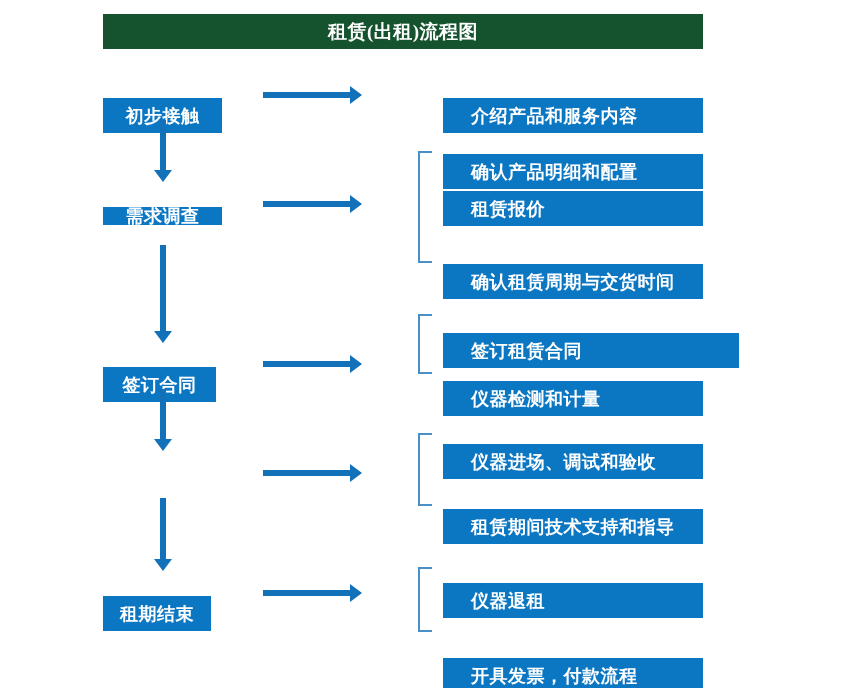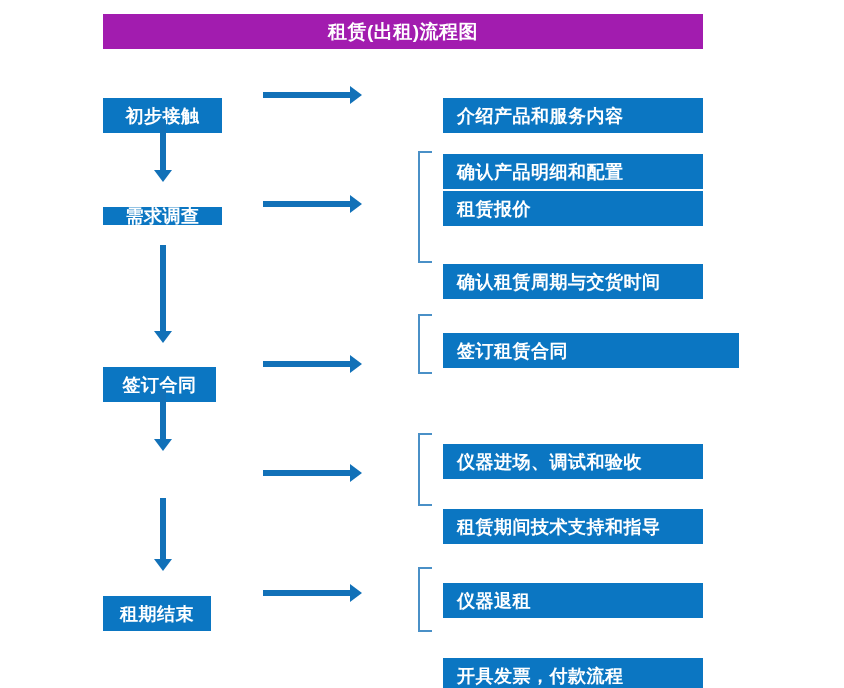--- a/index.html
+++ b/index.html
@@ -32,38 +32,38 @@
     letter-spacing: 0.5px;
     white-space: nowrap;
     margin-top: 20px;
   }
   .title-bar {
     position: absolute;
     left: 103px;
     top: 14px;
     width: 600px;
     height: 35px;
-    background: #a21caf;
+    background: #14532d;
     color: #ffffff;
     display: flex;
     align-items: center;
     justify-content: center;
-    font-family: Liberation Sans, sans-serif;
+    font-family: Liberation Serif, serif;
     font-weight: bold;
     font-size: 19px;
     letter-spacing: 0.5px;
     box-sizing: border-box;
   }
   .stage-box {
     justify-content: center;
     padding: 0 6px;
   }
   .detail-box {
     justify-content: flex-start;
-    padding-left: 14px;
+    padding-left: 28px;
   }
   
   .h-arrow {
     position: absolute;
     height: 18px;
   }
   .h-arrow .shaft {
     position: absolute;
     left: 0;
     top: 6px;
@@ -182,20 +182,21 @@
   <div class="box detail-box" style="left:443px; top:78px; width:260px; height:35px;">介绍产品和服务内容</div>
 
   <div class="box detail-box" style="left:443px; top:134px; width:260px; height:35px;">确认产品明细和配置</div>
 
   <div class="box detail-box" style="left:443px; top:171px; width:260px; height:35px;">租赁报价</div>
 
   <div class="box detail-box" style="left:443px; top:244px; width:260px; height:35px;">确认租赁周期与交货时间</div>
 
   <div class="box detail-box" style="left:443px; top:313px; width:296px; height:35px;">签订租赁合同</div>
 
+  <div class="box detail-box" style="left:443px; top:361px; width:260px; height:35px;">仪器检测和计量</div>
 
   <div class="box detail-box" style="left:443px; top:424px; width:260px; height:35px;">仪器进场、调试和验收</div>
 
   <div class="box detail-box" style="left:443px; top:489px; width:260px; height:35px;">租赁期间技术支持和指导</div>
 
   <div class="box detail-box" style="left:443px; top:563px; width:260px; height:35px;">仪器退租</div>
 
   <div class="box detail-box" style="left:443px; top:638px; width:260px; height:35px;">开具发票，付款流程</div>
 
 </div>

